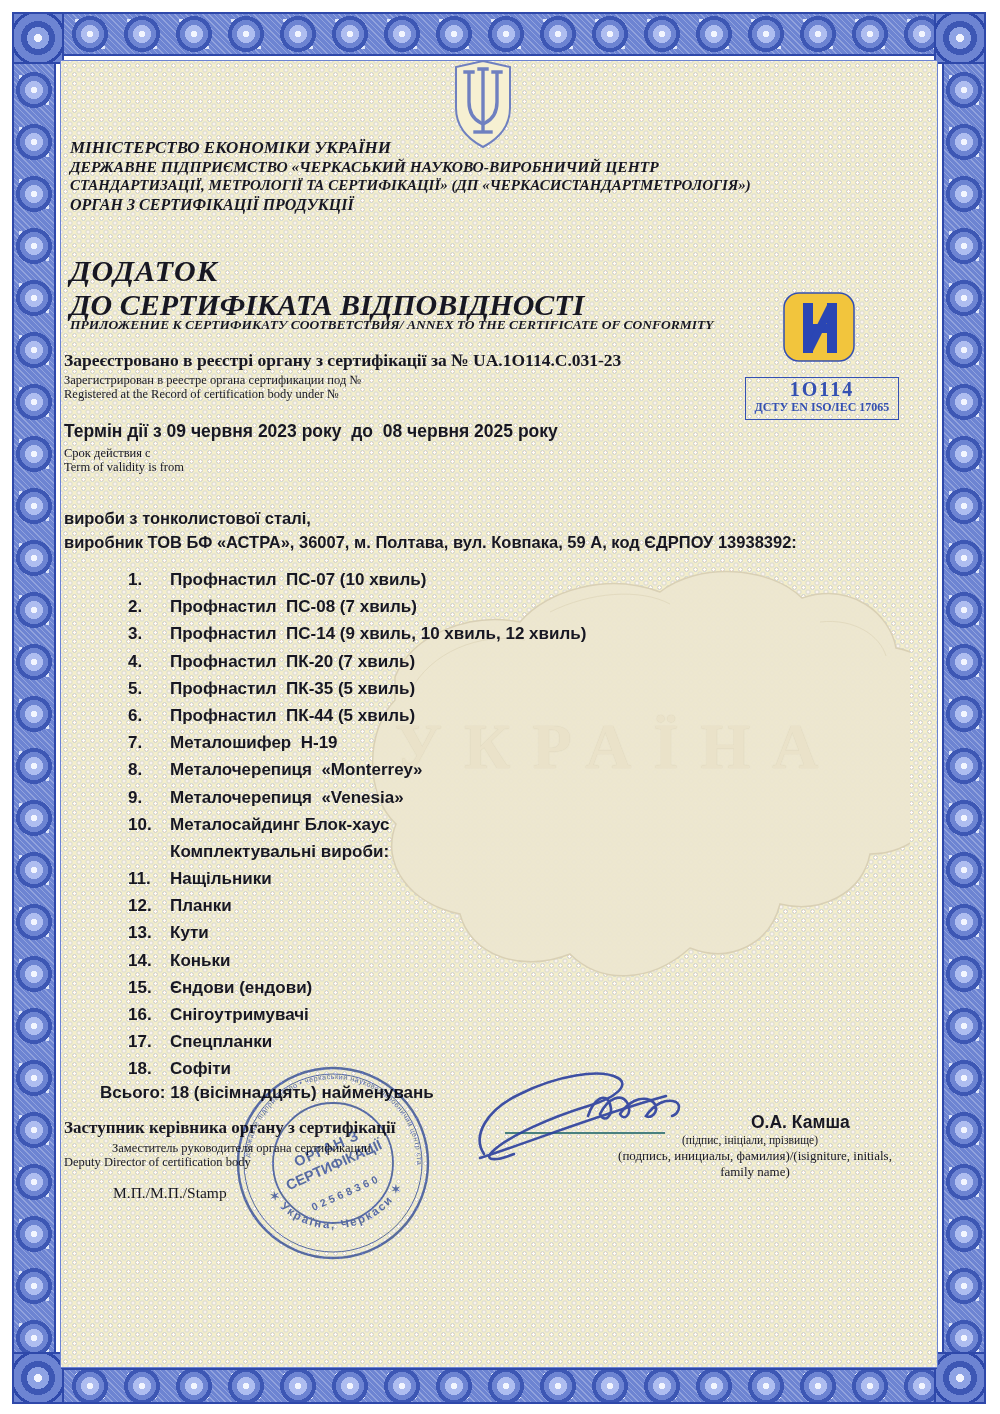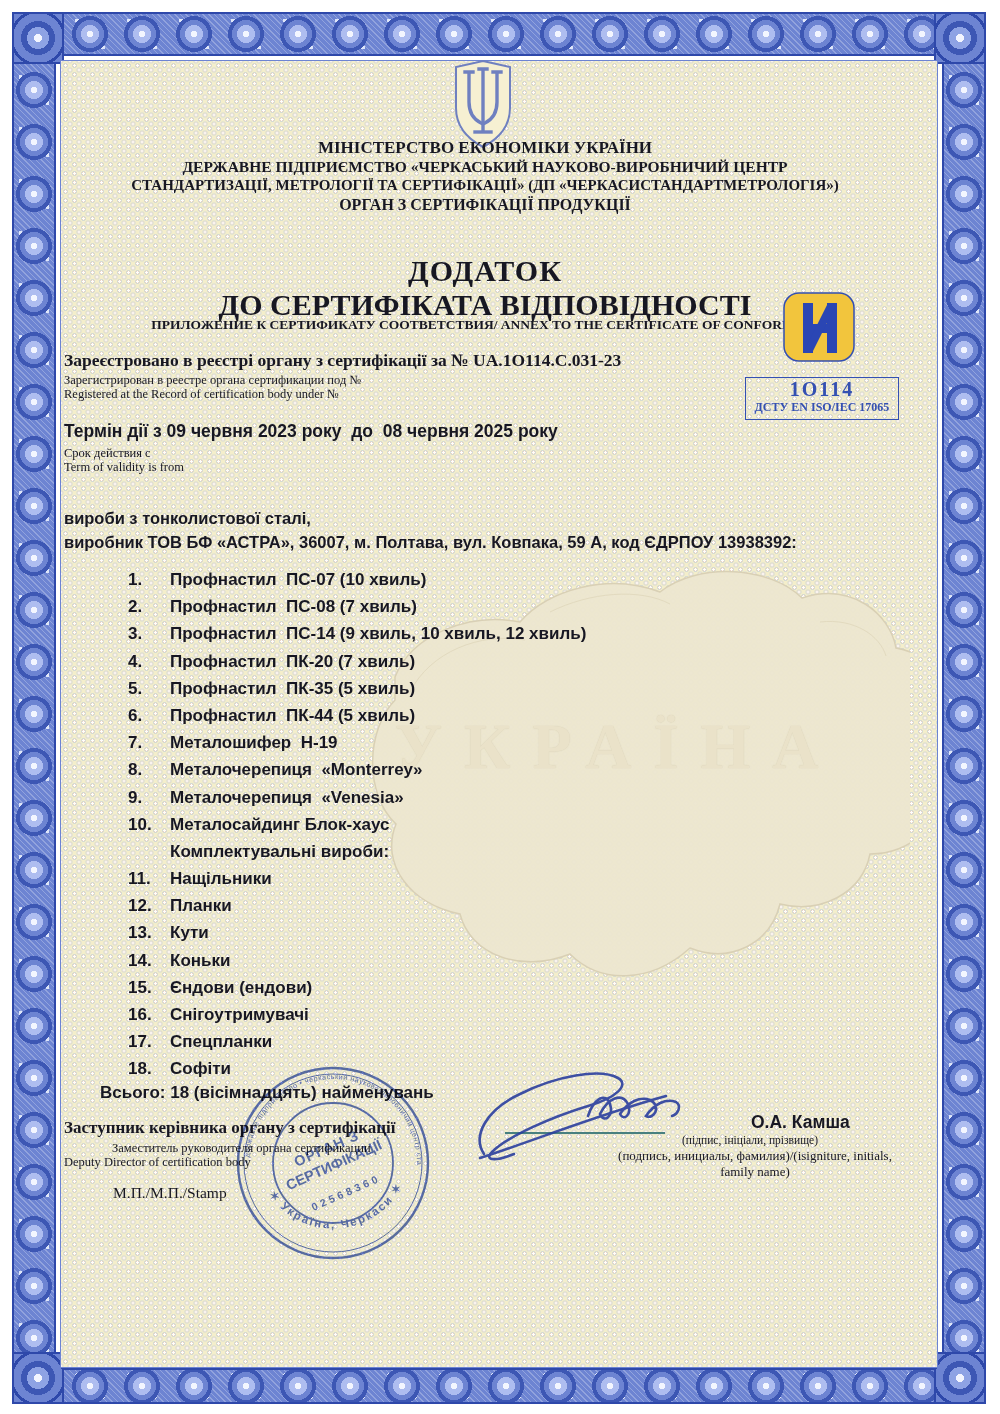--- a/index.html
+++ b/index.html
@@ -37,21 +37,21 @@
     background-size:9px 9px,9px 9px;background-position:0 0,4.5px 4.5px;}
   
   .abs{position:absolute;z-index:3;}
   .ser{font-family:"Liberation Serif", serif;}
   .sans{font-family:"Liberation Sans", sans-serif;}
   .b{font-weight:bold;}
   .center{text-align:center;}
   .pre{white-space:pre;}
   .small{font-size:12.5px;line-height:14px;}
   
-  .hline{left:70px;width:830px;text-align:center;}
+  .hline{left:70px;width:830px;text-align:left;font-style:italic;}
   
   .wm{position:absolute;left:350px;top:552px;z-index:1;}
   .wm-text{position:absolute;left:395px;top:710px;z-index:2;font-family:"Liberation Serif",serif;
      font-weight:bold;font-size:64px;letter-spacing:22px;color:rgba(236,228,204,.9);
      text-shadow:0 0 1px rgba(190,180,150,.6);}
   
   .plist{position:absolute;left:128px;top:566px;z-index:3;}
   .prow{display:flex;height:27.2px;line-height:27.2px;}
   .prow .num{width:42px;font-family:"Liberation Sans",sans-serif;font-weight:bold;font-size:17px;}
   .prow .txt{font-family:"Liberation Sans",sans-serif;font-weight:bold;font-size:17px;white-space:pre;}

